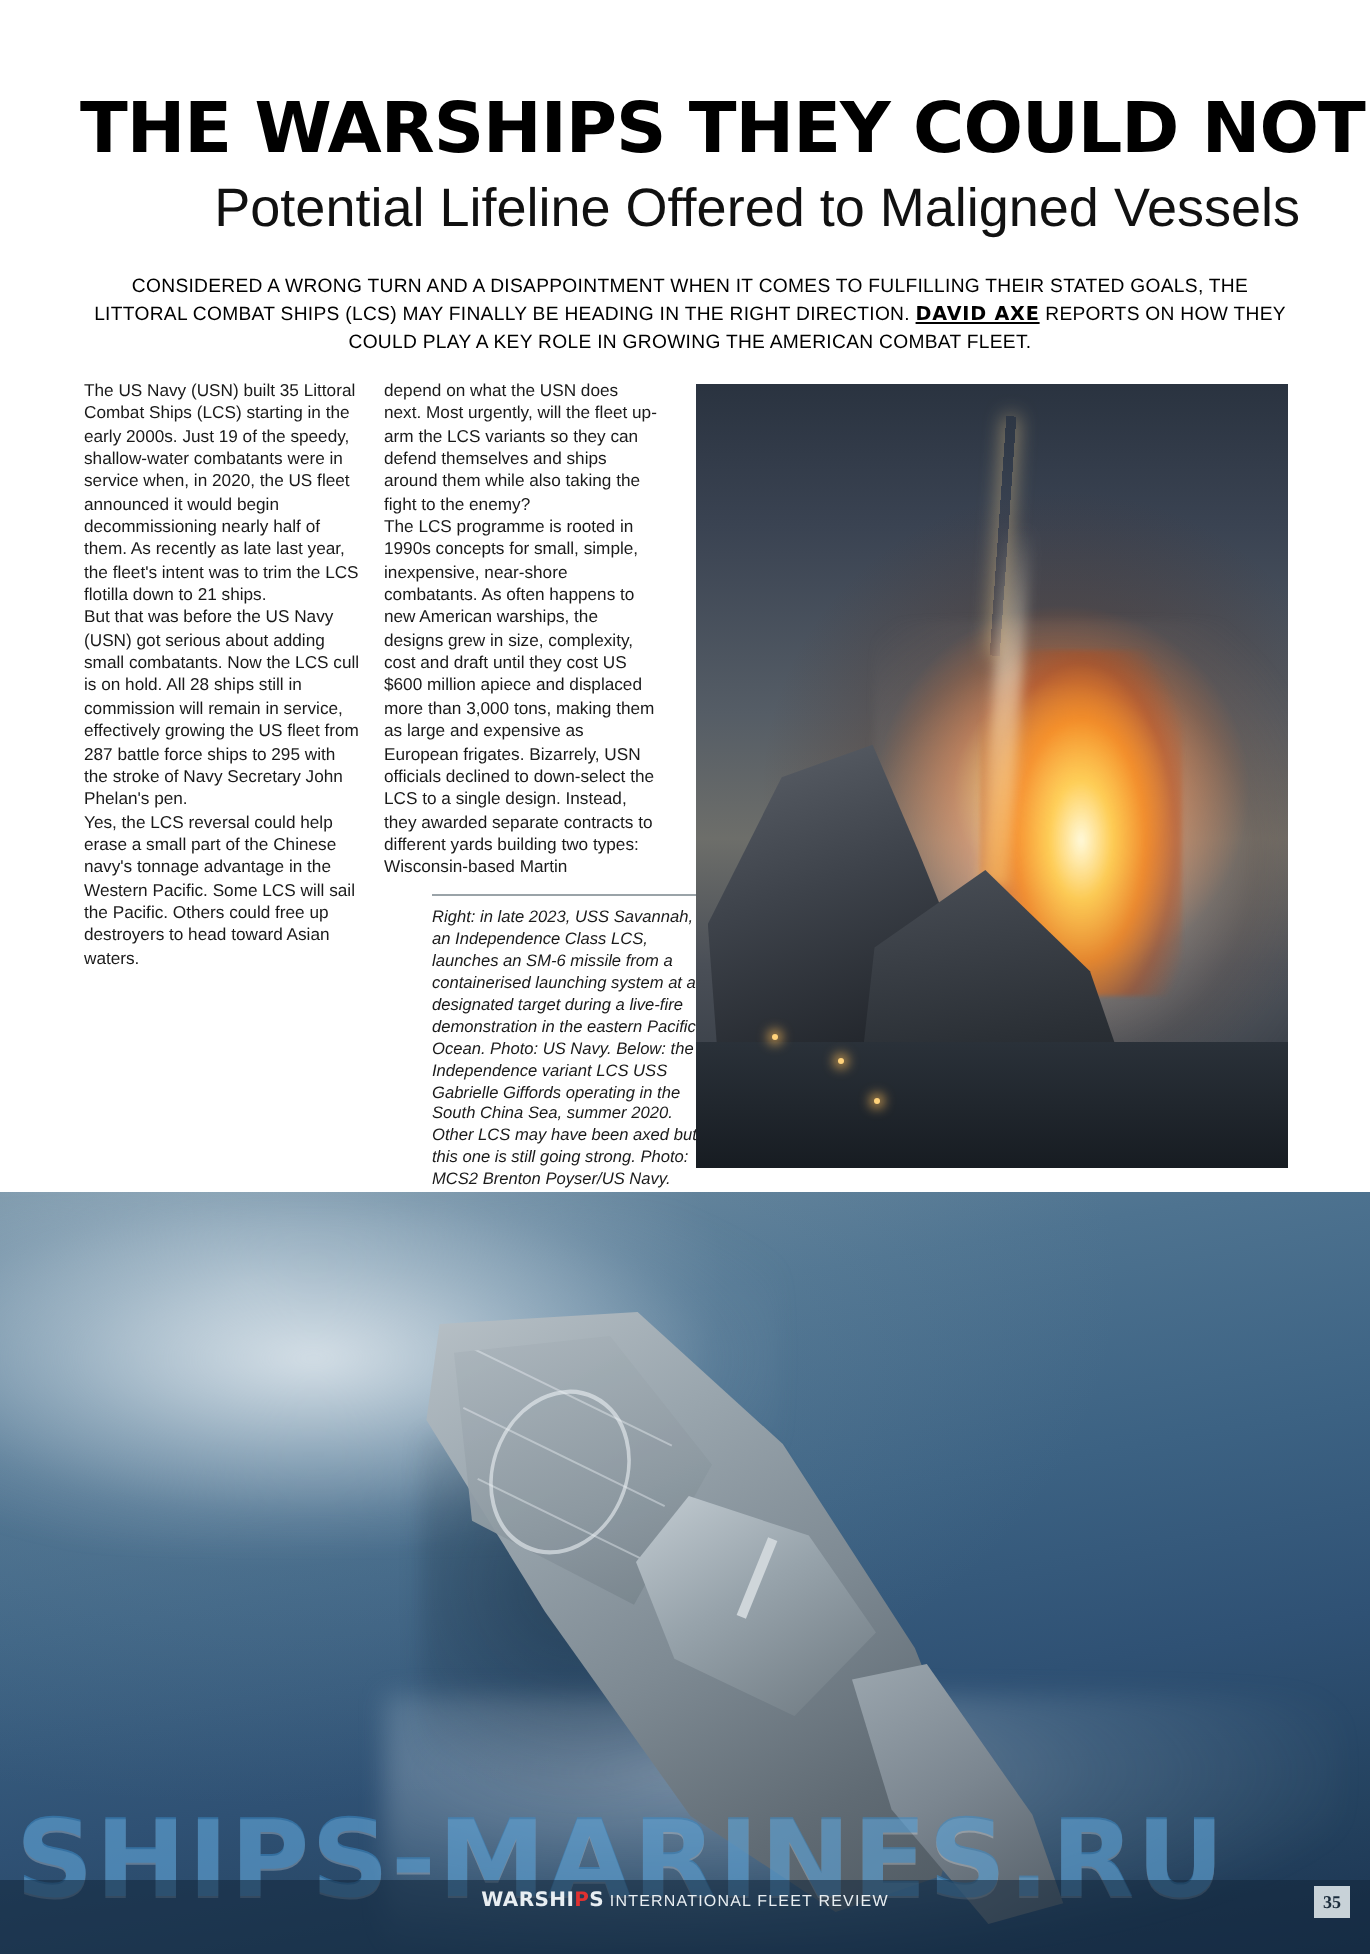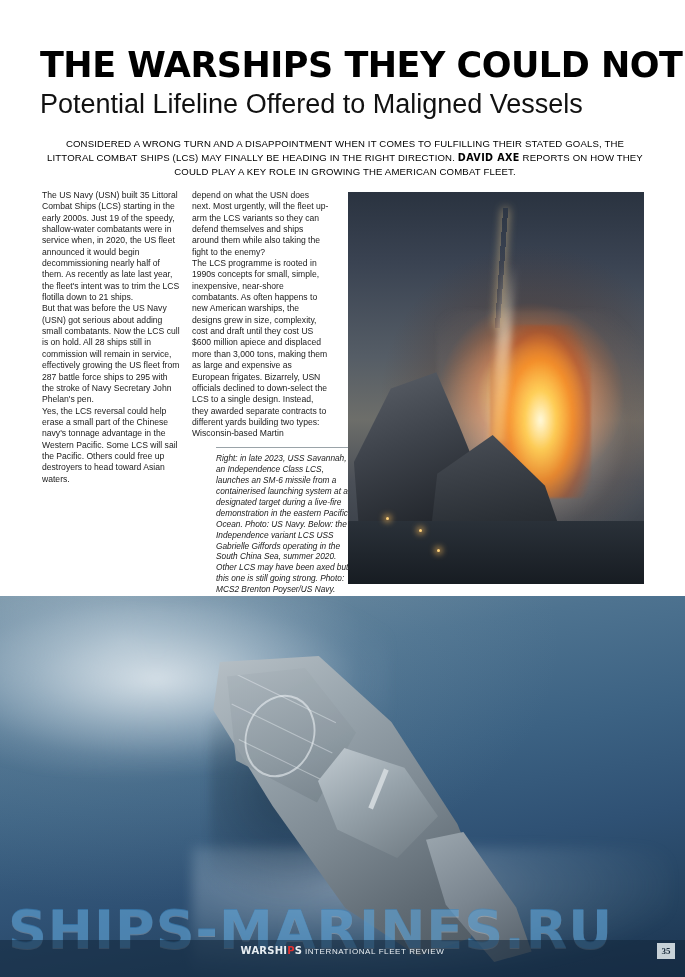--- a/index.html
+++ b/index.html
@@ -43,40 +43,41 @@
   .subhead {
     position: absolute;
     left: 40px;
     top: 90px;
     width: 610px;
     font-family: "Liberation Sans", sans-serif;
     font-weight: normal;
     font-size: 27px;
     color: #111111;
     line-height: 1.05;
-    text-align: left;
+    text-align: right;
     white-space: nowrap;
   }
 
   .standfirst {
     position: absolute;
     left: 45px;
     top: 137px;
     width: 600px;
     font-size: 9.6px;
     line-height: 1.45;
     color: #000000;
     text-align: center;
     text-transform: uppercase;
     letter-spacing: 0.15px;
   }
   .standfirst .byline {
     font-family: "DejaVu Sans", sans-serif;
     font-weight: bold;
     letter-spacing: 0.4px;
+    text-decoration: underline;
   }
 
   
   .col {
     position: absolute;
     top: 190px;
     width: 138px;
     font-size: 8.6px;
     line-height: 1.32;
     color: #1a1a1a;

